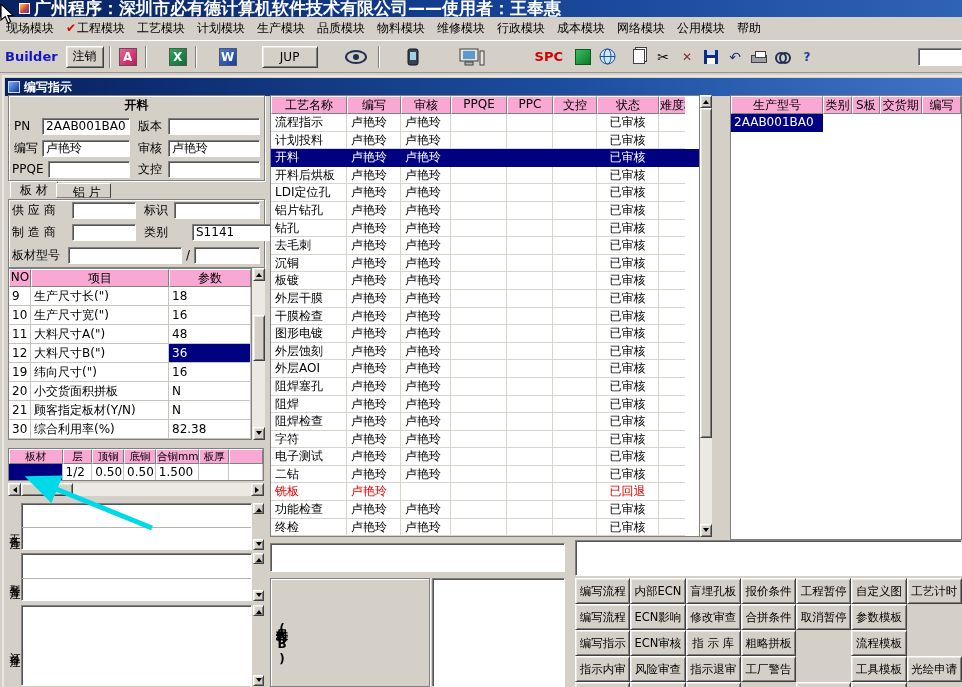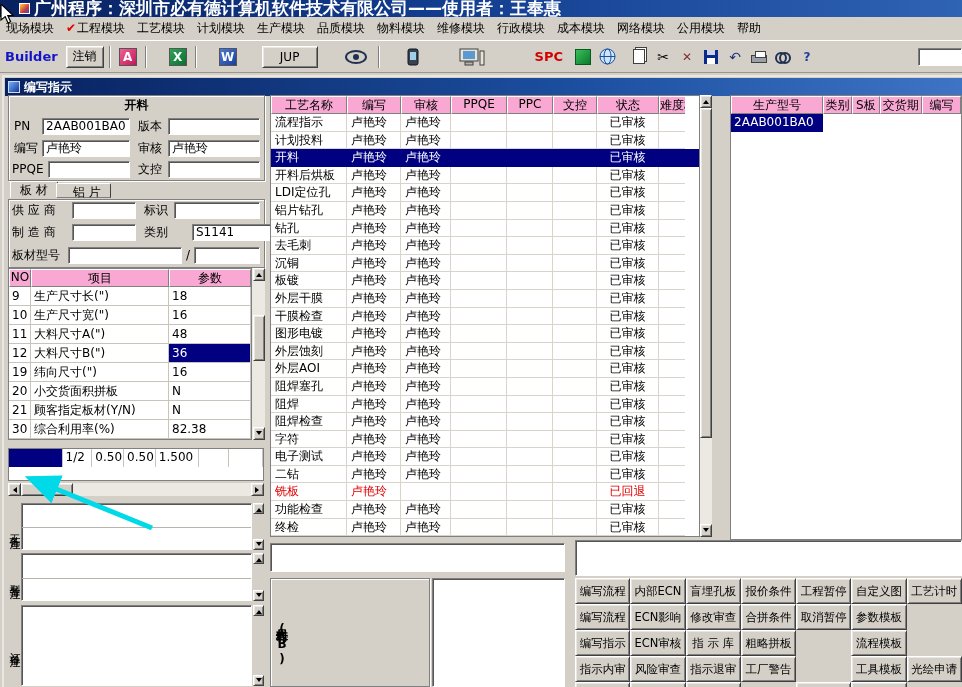--- a/index.html
+++ b/index.html
@@ -297,20 +297,29 @@
     <span class="sbtn raised">
         <span class="tri-up"></span>
       </span>
     <span class="sthumb raised" style="height:46px;margin-top:34px;"></span>
     <span class="sbtn raised" style="margin-top:auto;">
         <span class="tri-dn"></span>
       </span>
   </div>
 
   <div class="abs btable">
+    <div class="brow bhead">
+      <span class="th bc1">板材</span>
+      <span class="th bc2">层</span>
+      <span class="th bc3">顶铜</span>
+      <span class="th bc4">底铜</span>
+      <span class="th bc5">合铜mm</span>
+      <span class="th bc6">板厚</span>
+      <span class="th bc7"></span>
+    </div>
     <div class="brow">
       <span class="bc bc1 sel gcell"></span>
       <span class="bc bc2 gcell">1/2</span>
       <span class="bc bc3 gcell">0.50</span>
       <span class="bc bc4 gcell">0.50</span>
       <span class="bc bc5 gcell">1.500</span>
       <span class="bc bc6 gcell"></span>
       <span class="bc bc7 gcell"></span>
     </div>
   </div>

